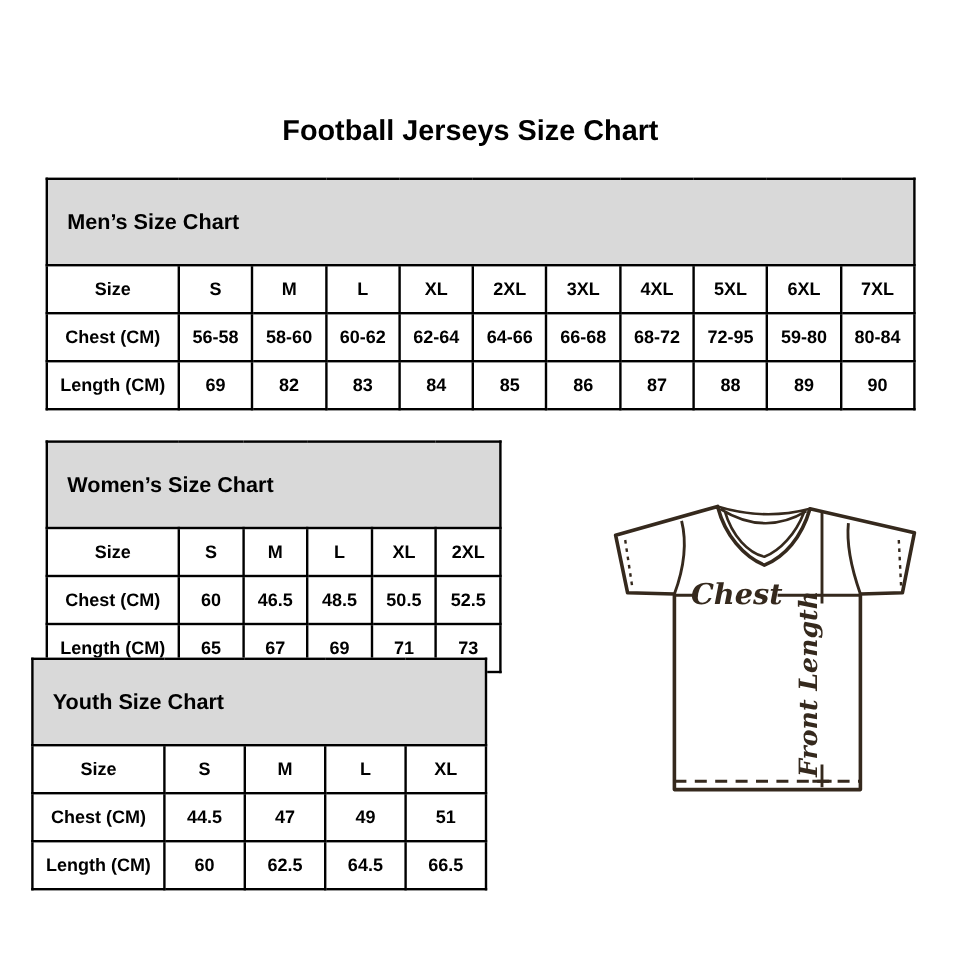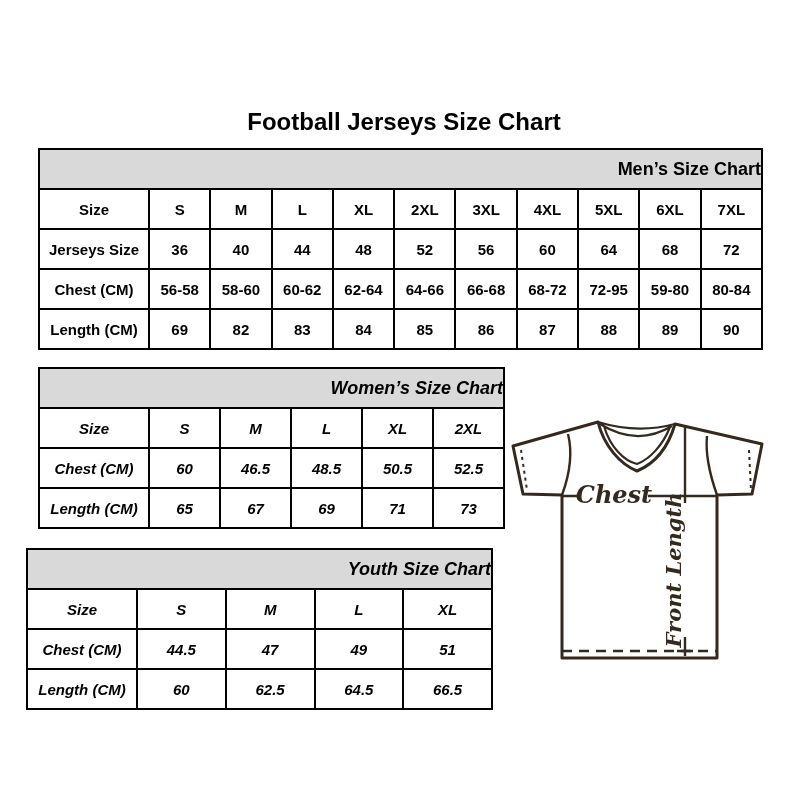--- a/index.html
+++ b/index.html
@@ -1,41 +1,41 @@
 <!DOCTYPE html>
 <html><head>
 <meta charset="utf-8">
 <style>
   html,body{margin:0;padding:0;}
   body{
     width:800px;height:800px;background:#ffffff;position:relative;
     font-family:"Liberation Sans",sans-serif;color:#000;overflow:hidden;
   }
   .page-title{
-    position:absolute;top:96px;left:0;width:784px;margin:12px;
+    position:absolute;top:96px;left:0;width:784px;margin:0;
     text-align:center;font-size:24px;font-weight:bold;color:#000;
     font-family:"Liberation Sans",sans-serif;letter-spacing:0px;
   }
   .tbl-wrap{position:absolute;}
   .wrap-mens{left:38px;top:148px;}
   .wrap-womens{left:38px;top:367px;}
   .wrap-youth{left:26px;top:548px;}
   table.size-table{
     border-collapse:collapse;table-layout:fixed;background:#fff;
   }
   table.size-table th.chart-header{
     background:#d9d9d9;border:2px solid #000;height:38px;
-    font-size:18px;font-weight:bold;text-align:right;padding:0;
+    font-size:18px;font-weight:bold;text-align:left;padding:16px;
   }
   table.size-table td{
     border:2px solid #000;height:38px;text-align:center;vertical-align:middle;
     font-size:15px;font-weight:bold;padding:0 2px;white-space:nowrap;
   }
   .t-mens{width:725px;}
-  .t-small{width:467px;font-style:italic;}
+  .t-small{width:380px;}
   .jersey{position:absolute;left:500px;top:406px;width:270px;height:260px;}
   .jersey text{
     font-family:"DejaVu Serif","Liberation Serif",serif;
     font-style:italic;font-weight:bold;
   }
 </style>
 </head>
 <body>
 
 <h1 class="page-title">Football Jerseys Size Chart</h1>
@@ -58,33 +58,20 @@
           <td>L</td>
           <td>XL</td>
           <td>2XL</td>
           <td>3XL</td>
           <td>4XL</td>
           <td>5XL</td>
           <td>6XL</td>
           <td>7XL</td>
         </tr>
         <tr>
-          <td>Jerseys Size</td>
-          <td>36</td>
-          <td>40</td>
-          <td>44</td>
-          <td>48</td>
-          <td>52</td>
-          <td>56</td>
-          <td>60</td>
-          <td>64</td>
-          <td>68</td>
-          <td>72</td>
-        </tr>
-        <tr>
           <td>Chest (CM)</td>
           <td>56-58</td>
           <td>58-60</td>
           <td>60-62</td>
           <td>62-64</td>
           <td>64-66</td>
           <td>66-68</td>
           <td>68-72</td>
           <td>72-95</td>
           <td>59-80</td>

